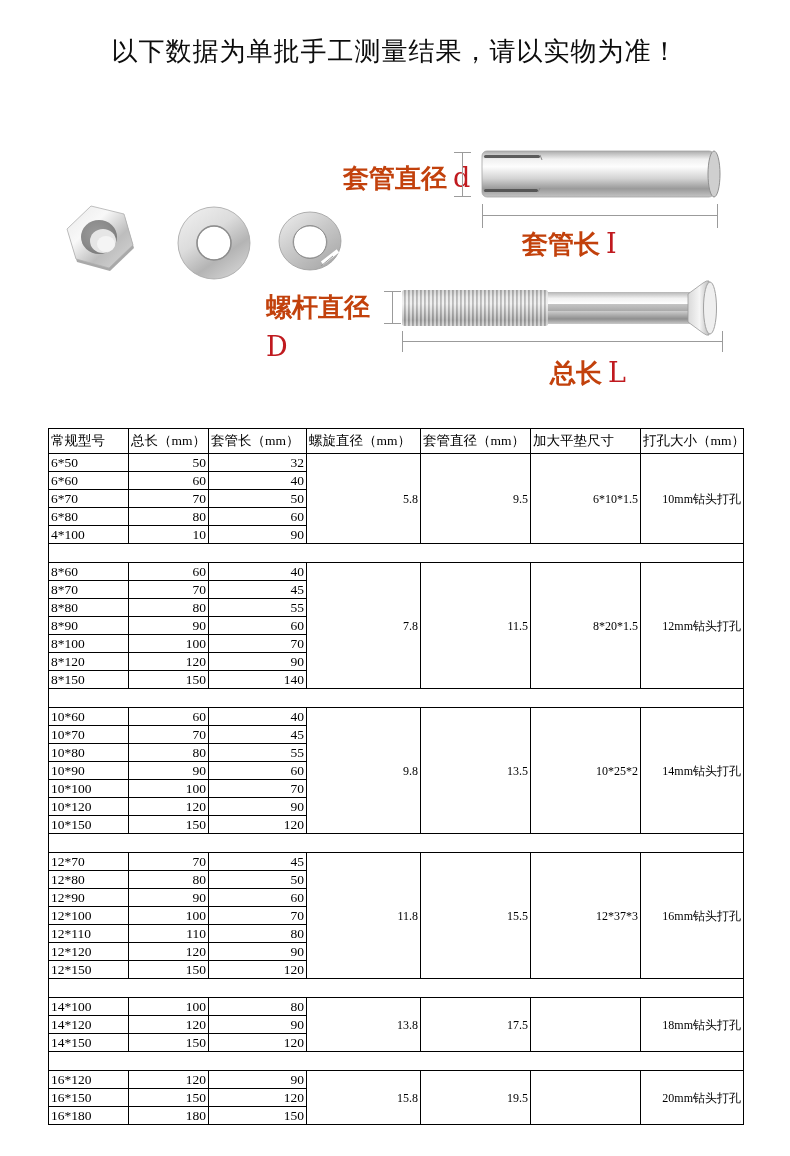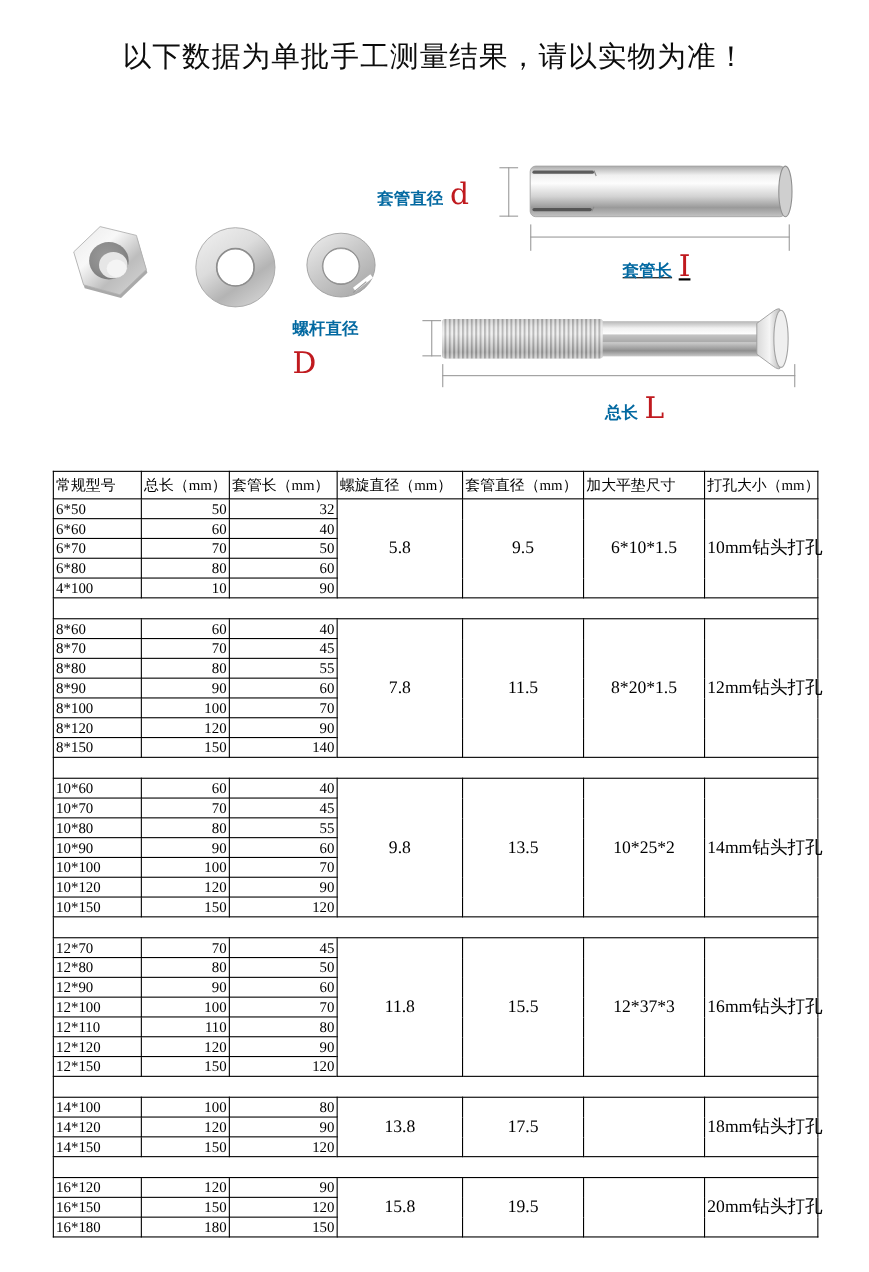--- a/index.html
+++ b/index.html
@@ -5,41 +5,41 @@
   html,body{margin:0;padding:0;background:#fff;}
   .canvas{position:relative;width:790px;height:1156px;background:#ffffff;overflow:hidden;
           font-family:"Liberation Sans",sans-serif;color:#000;padding-left:25px;}
 
   
   .title{position:absolute;top:34px;left:0;width:790px;text-align:center;
          font-size:26px;font-weight:500;letter-spacing:1px;color:#0c0c0c;}
 
   
   .fig-label{position:absolute;display:flex;align-items:baseline;gap:6px;white-space:nowrap;}
-  .fig-label .cjk{font-size:15px;font-weight:600;color:#0369a1;}
+  .fig-label .cjk{font-size:26px;font-weight:600;color:#c2410c;}
   .fig-label .sym{font-family:"DejaVu Serif",serif;font-size:27px;color:var(--accent,#c01a1f);}
 
   
   .dim{position:absolute;background:#9b9b9b;}
   .dim-v{width:1px;}
   .dim-h{height:1px;}
 
   
   .photo{position:absolute;}
 
   
   .spec-table{position:absolute;left:48px;top:428px;border-collapse:collapse;table-layout:fixed;
               width:695px;font-family:Liberation Serif, serif;}
   .spec-table th,.spec-table td{border:1px solid #000;padding:0 2px;white-space:nowrap;
               font-weight:normal;font-size:13.5px;line-height:16px;}
   .spec-table th{height:24px;text-align:left;font-size:13.5px;}
   .spec-table td{height:17px;}
   .spec-table td.c-model{text-align:left;margin-left:20px;}
   .spec-table td.c-num{text-align:right;}
-  .spec-table td.c-merged{text-align:center;font-size:16px;}
+  .spec-table td.c-merged{text-align:right;font-size:12px;}
   .spec-table td.c-sep{height:18px;padding:0;}
 </style>
 </head>
 <body>
 
 <div class="canvas" style="--accent: #c01a1f;">
 
   <div class="title">以下数据为单批手工测量结果，请以实物为准！</div>
 
   <svg class="photo" style="left:62px;top:203px;" width="82" height="78" viewBox="0 0 82 78">
@@ -148,21 +148,21 @@
   </div>
 
   <div class="dim dim-v" style="left:462px;top:152px;height:45px;"></div>
   <div class="dim dim-h" style="left:454px;top:152px;width:17px;"></div>
   <div class="dim dim-h" style="left:454px;top:196px;width:17px;"></div>
 
   <div class="dim dim-h" style="left:482px;top:215px;width:236px;"></div>
   <div class="dim dim-v" style="left:482px;top:204px;height:24px;"></div>
   <div class="dim dim-v" style="left:717px;top:204px;height:24px;"></div>
 
-  <div class="fig-label" style="left:566px;top:227px;text-decoration:underline;">
+  <div class="fig-label" style="left:522px;top:227px;">
     <span class="cjk">套管长</span>
     <span class="sym">I</span>
   </div>
 
   <div class="fig-label" style="left:266px;top:290px;flex-direction:column;">
     <span class="cjk">螺杆直径</span>
     <span class="sym">D</span>
   </div>
 
   <div class="dim dim-v" style="left:392px;top:291px;height:33px;"></div>

